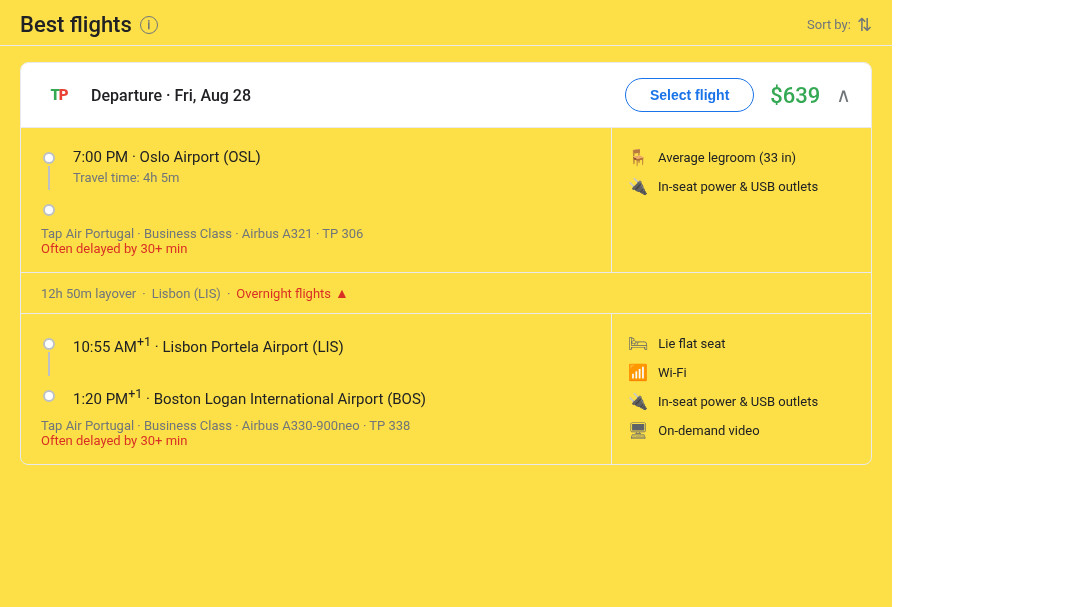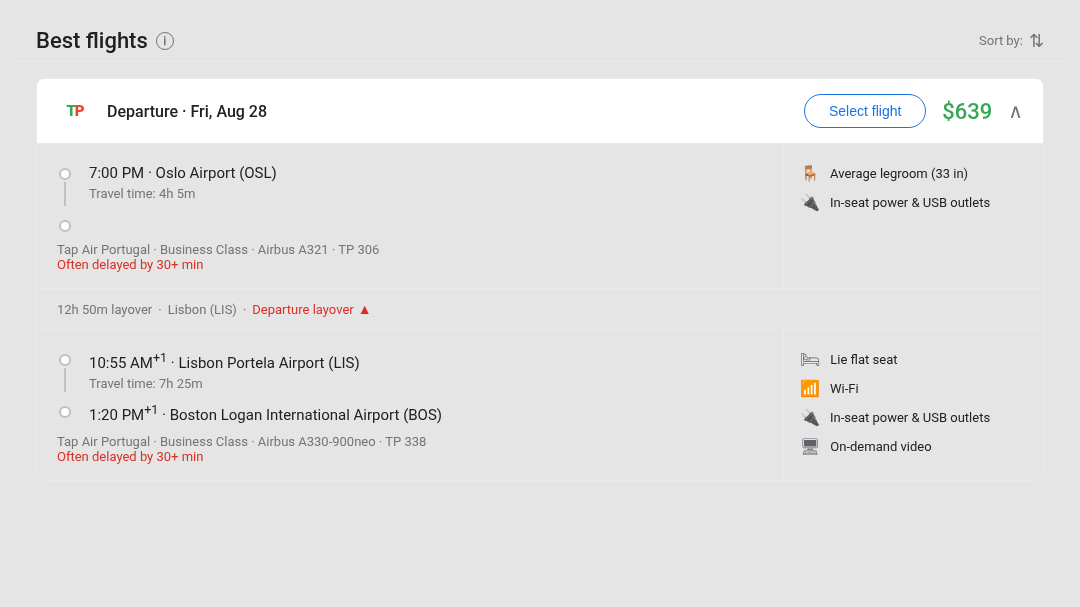--- a/index.html
+++ b/index.html
@@ -3,24 +3,24 @@
   <meta charset="utf-8">
   <style>
     * { box-sizing: border-box; margin: 0; padding: 0; }
     body {
       font-family: 'Google Sans', Roboto, Arial, sans-serif;
       background: #fff;
       color: #202124;
       font-size: 14px;
     }
     .page {
-      width: 1080px;
+      width: 892px;
       min-height: 607px;
-      background: #e5e5e5;
-      padding: 16px;
+      background: #fde047;
+      padding: 0;
       overflow: hidden;
     }
     .top-bar {
       padding: 12px 20px 8px 20px;
       border-bottom: 1px solid #e8eaed;
       display: flex;
       align-items: center;
       justify-content: space-between;
     }
     .top-left {}
@@ -114,21 +114,21 @@
       gap: 16px;
     }
     .select-btn {
       border: 1px solid #1a73e8;
       background: #fff;
       color: #1a73e8;
       padding: 8px 24px;
       border-radius: 20px;
       font-size: 14px;
       cursor: pointer;
-      font-weight: 400;
+      font-weight: 700;
     }
     .price {
       font-size: 22px;
       font-weight: 500;
       color: #34a853;
     }
     .chevron {
       color: #70757a;
       font-size: 20px;
       cursor: pointer;
@@ -329,43 +329,40 @@
         </div>
       </div>
     </div>
 
     <div class="layover-row">
       <span>12h 50m layover</span>
       <span> · </span>
       <span>Lisbon (LIS)</span>
       <span> · </span>
       <span class="overnight">
-        <span>Departure layover</span>
+        <span>Overnight flights</span>
         <span class="warn-icon">▲</span>
       </span>
     </div>
 
     <div class="seg-group">
       <div class="left-section">
         <div class="seg-pair">
 
           <div class="segment">
             <div class="timeline">
               <div class="dot"></div>
               <div class="line"></div>
             </div>
             <div class="seg-content">
               <div class="time-airport">
                 <span>10:55 AM</span><sup>+1</sup>
                 <span> · </span>
                 <span>Lisbon Portela Airport (LIS)</span>
               </div>
-              <div class="travel-time">
-                Travel time: <span>7h 25m</span>
-              </div>
             </div>
           </div>
 
           <div class="segment">
             <div class="timeline">
               <div class="dot"></div>
             </div>
             <div class="seg-content">
               <div class="time-airport">
                 <span>1:20 PM</span><sup>+1</sup>

